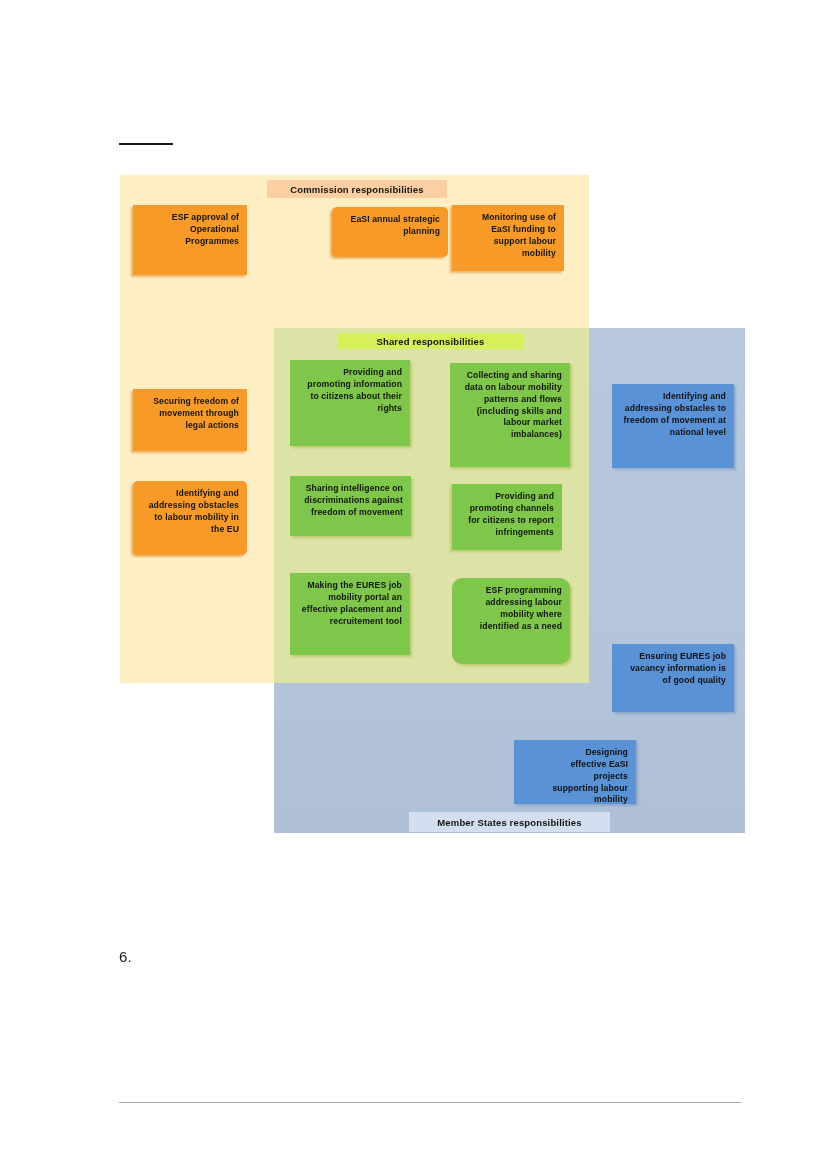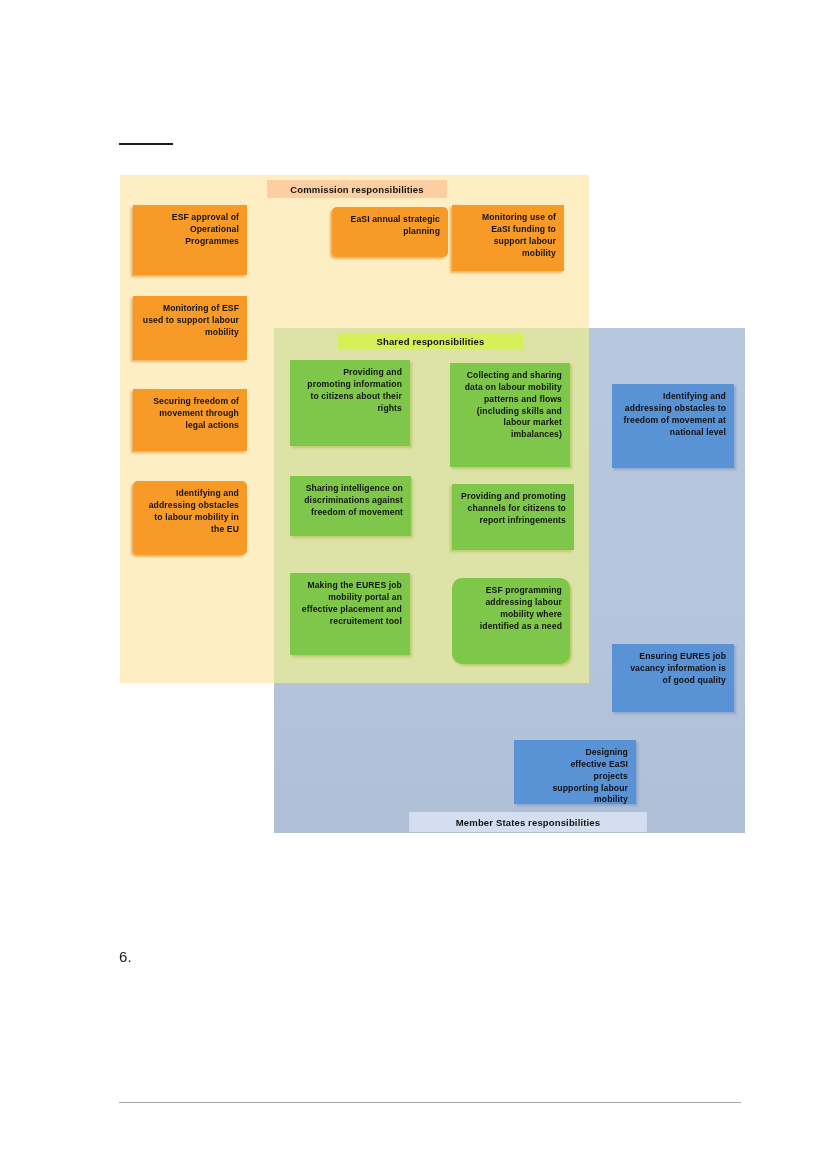--- a/index.html
+++ b/index.html
@@ -114,21 +114,21 @@
   .title-shared {
     left: 338px;
     top: 333px;
     width: 185px;
     height: 16px;
     background: #d6f05a;
   }
   .title-member {
     left: 409px;
     top: 812px;
-    width: 238px;
+    width: 201px;
     height: 20px;
     background: #d3dff0;
   }
 
   
   .node {
     position: absolute;
     z-index: 5;
     box-sizing: border-box;
     font-size: 8.6px;
@@ -176,33 +176,32 @@
     <div class="zone-title title-commission">Commission responsibilities</div>
     <div class="zone-title title-shared">Shared responsibilities</div>
     <div class="zone-title title-member">Member States responsibilities</div>
 
     <div class="node node-orange" style="left:133px; top:205px; width:114px; height:70px;">ESF approval  of Operational Programmes</div>
 
     <div class="node node-orange rounded" style="left:288px; top:207px; width:116px; height:50px;margin-left:44px;">EaSI annual strategic planning</div>
 
     <div class="node node-orange" style="left:452px; top:205px; width:112px; height:66px;">Monitoring  use of EaSI  funding to support labour mobility</div>
 
-    <div class="node node-orange" style="left:133px; top:296px; width:114px; height:64px;">Monitoring  of ESF used to support labour mobility</div>
 
     <div class="node node-orange" style="left:133px; top:389px; width:114px; height:62px;">Securing freedom of movement through legal  actions</div>
 
     <div class="node node-orange rounded" style="left:133px; top:481px; width:114px; height:74px;">Identifying  and addressing obstacles to labour  mobility  in the EU</div>
 
     <div class="node node-green shadow-right" style="left:290px; top:360px; width:120px; height:86px;">Providing  and promoting information  to citizens about their rights</div>
 
     <div class="node node-green shadow-right" style="left:450px; top:363px; width:120px; height:104px;">Collecting and sharing data on labour mobility patterns and flows (including skills and labour market imbalances)</div>
 
     <div class="node node-green shadow-right" style="left:290px; top:476px; width:121px; height:60px;">Sharing  intelligence on discriminations against  freedom of movement</div>
 
-    <div class="node node-green" style="left:452px; top:484px; width:122px; height:66px;">Providing  and promoting  channels for citizens to report infringements</div>
+    <div class="node node-green" style="left:452px; top:484px; width:110px; height:66px;">Providing  and promoting  channels for citizens to report infringements</div>
 
     <div class="node node-green shadow-right" style="left:290px; top:573px; width:120px; height:82px;">Making  the EURES job mobility  portal an effective placement and  recruitement tool</div>
 
     <div class="node node-green shadow-right" style="left:452px; top:578px; width:118px; height:86px;border-radius:10px;">ESF programming addressing labour mobility  where identified as a need</div>
 
     <div class="node node-blue" style="left:612px; top:384px; width:122px; height:84px;">Identifying  and addressing obstacles to freedom of movement at national level</div>
 
 
     <div class="node node-blue" style="left:612px; top:644px; width:122px; height:68px;">Ensuring EURES  job vacancy  information is of good  quality</div>
 

